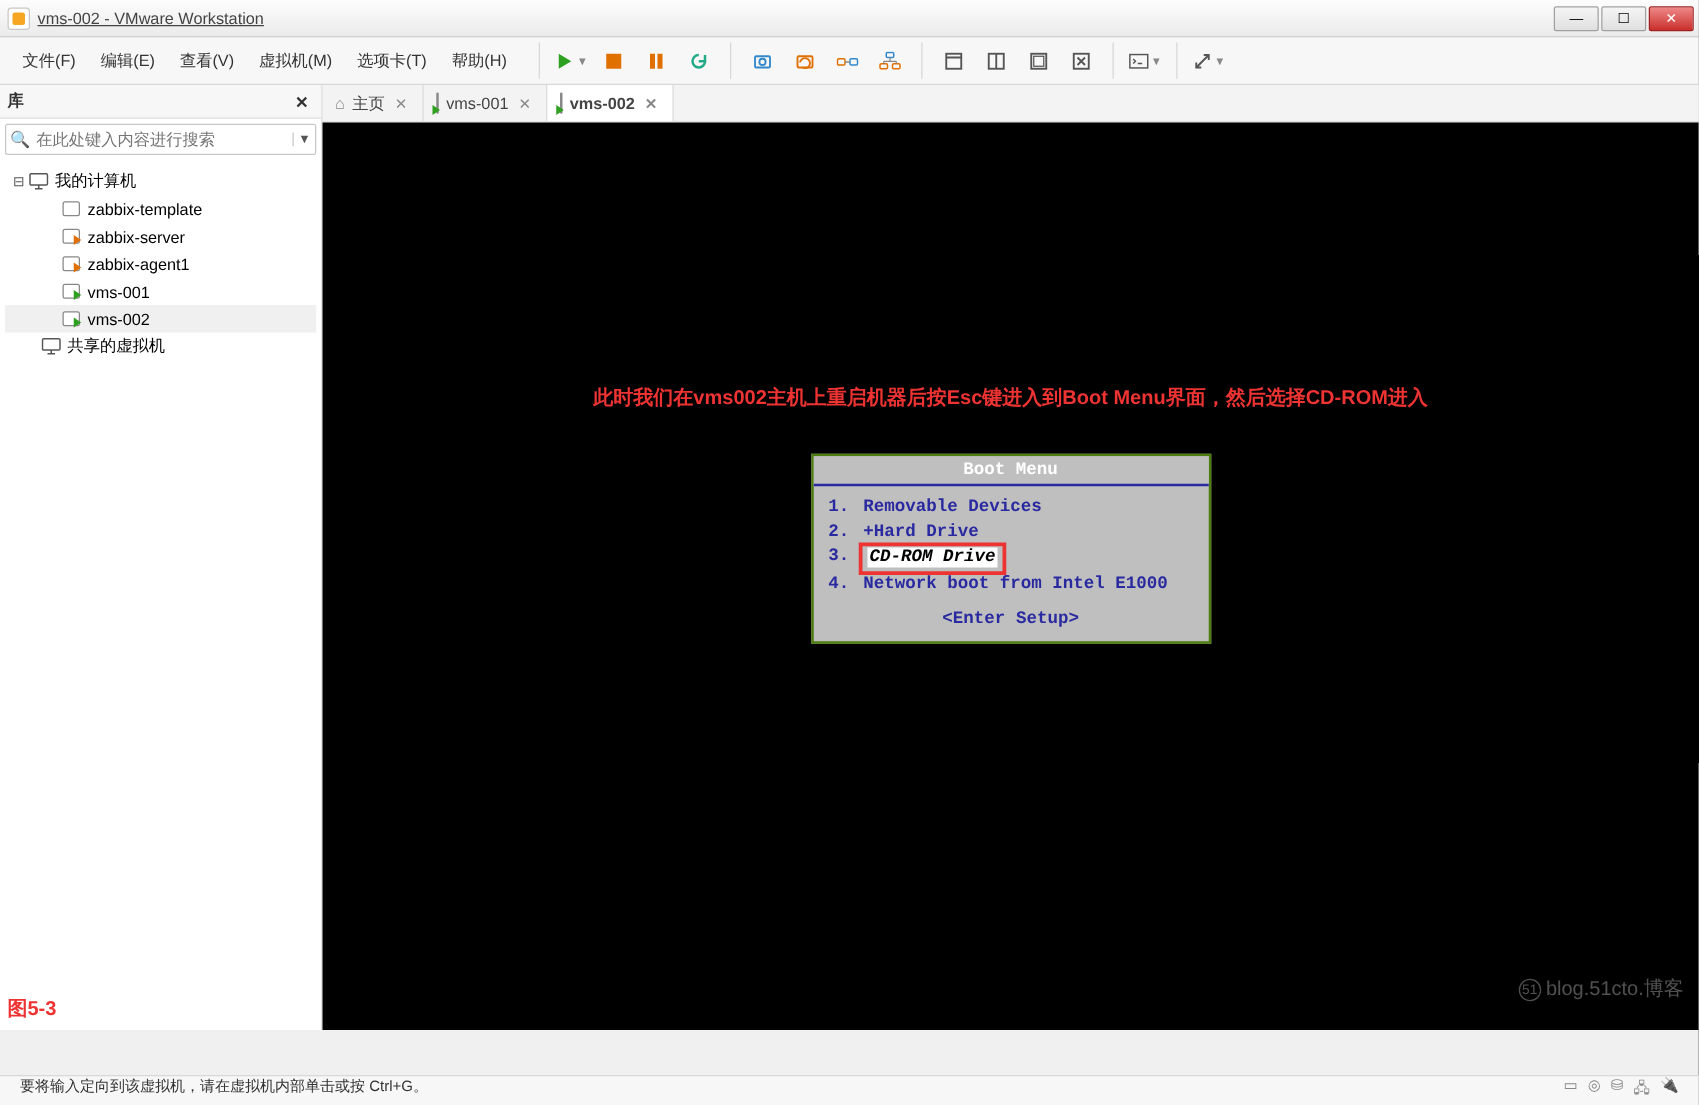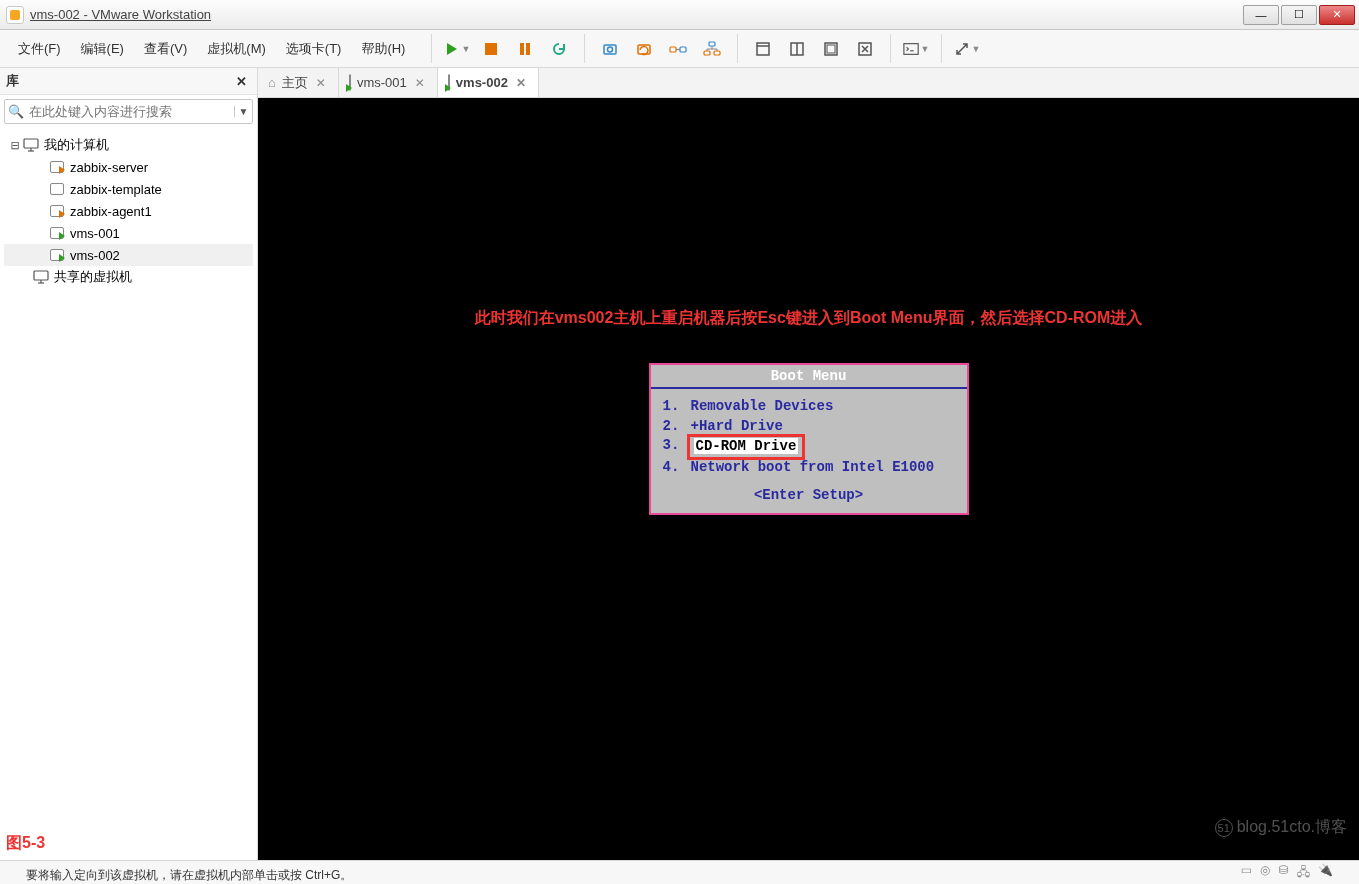--- a/index.html
+++ b/index.html
@@ -208,21 +208,21 @@
     color: #e33;
     font-weight: bold;
     font-size: 16px;
   }
   .bootmenu {
     position: absolute;
     left: 50%;
     top: 265px;
     transform: translateX(-50%);
     width: 320px;
-    border: 2px solid #ec4899;
+    border: 2px solid #4d7c0f;
     background: #bfbfbf;
     font-family: "Courier New", monospace;
     font-size: 14px;
   }
   .bootmenu .bm-title {
     text-align: center;
     color: #fff;
     padding: 3px 0;
     font-weight: bold;
     border-bottom: 2px solid #2a2aa0;
@@ -241,20 +241,21 @@
   .bootmenu .bm-row.sel .txt {
     background: #fff;
     color: #000;
     padding: 0 2px;
   }
   .bootmenu .bm-row.sel .highlight-box {
     border: 3px solid #e33;
     margin: -2px 12px -2px -4px;
     padding: 0 4px;
     display:inline-block;
+    font-style:italic;
   }
   .bootmenu .bm-setup {
     color: #2a2aa0;
     font-weight: bold;
     text-align: center;
     margin-top: 10px;
   }
   .figlabel {
     position: absolute;
     left: 0; bottom: 4px;
@@ -262,24 +263,25 @@
     color: #e33;
     font-weight: bold;
     padding: 2px 6px;
     font-size: 16px;
   }
   .statusbar {
     height: 24px;
     background: #f7f7f7;
     border-top: 1px solid #d8d8d8;
     display: flex;
-    align-items: flex-end;
-    padding: 0 26px;
+    align-items: flex-start;
+    padding: 0 16px;
     font-size: 12px;
     color: #333;
+    margin-top: 36px;
   }
   .statusbar .right {
     margin-left: auto; display: flex; gap: 8px; color: #888;
   }
   .watermark {
     position: absolute;
     right: 12px; bottom: 22px;
     color: rgba(200,200,200,0.4);
     font-size: 16px;
     display:flex; align-items:center; gap:4px;
@@ -427,29 +429,29 @@
           <svg width="16" height="14" viewBox="0 0 16 14">
               <rect x="1" y="1" width="14" height="9" rx="1" fill="none" stroke="#555" stroke-width="1.2"></rect>
               <line x1="5" y1="13" x2="11" y2="13" stroke="#555" stroke-width="1.2"></line>
               <line x1="8" y1="10" x2="8" y2="13" stroke="#555" stroke-width="1.2"></line>
             </svg>
         </span>
         <span class="tx">我的计算机</span>
       </div>
       <div class="tree-row" style="padding-left:44px">
         <span class="ic">
+            <span class="vm-icon"></span>
+          </span>
+        <span class="tx">zabbix-template</span>
+      </div>
+      <div class="tree-row" style="padding-left:44px">
+        <span class="ic">
             <span class="vm-icon runorange"></span>
           </span>
         <span class="tx">zabbix-server</span>
-      </div>
-      <div class="tree-row" style="padding-left:44px">
-        <span class="ic">
-            <span class="vm-icon"></span>
-          </span>
-        <span class="tx">zabbix-template</span>
       </div>
       <div class="tree-row" style="padding-left:44px">
         <span class="ic">
             <span class="vm-icon runorange"></span>
           </span>
         <span class="tx">zabbix-agent1</span>
       </div>
       <div class="tree-row" style="padding-left:44px">
         <span class="ic">
             <span class="vm-icon run"></span>

